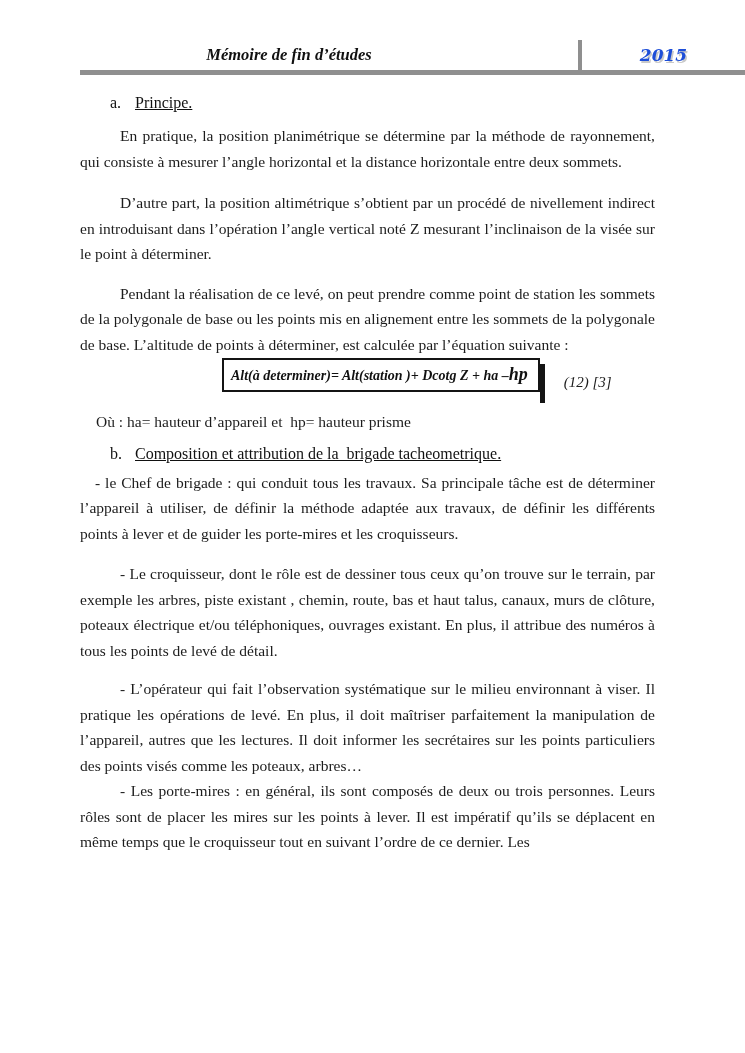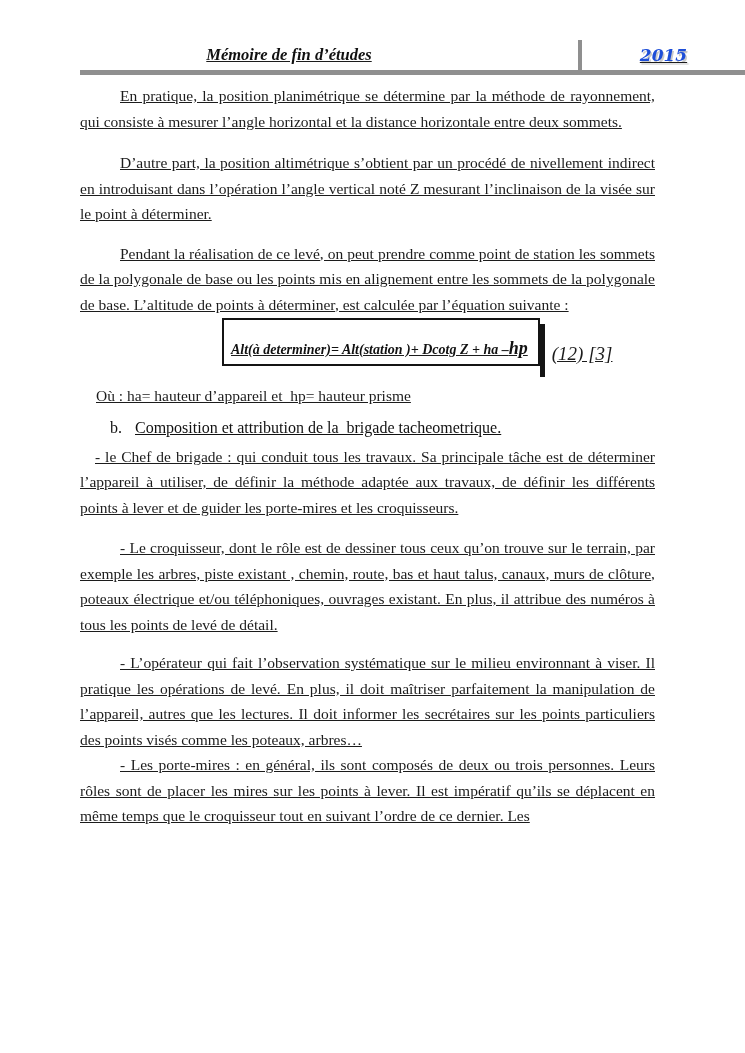--- a/index.html
+++ b/index.html
@@ -3,21 +3,21 @@
 <meta charset="utf-8">
 <style>
   html,body { margin:0; padding:0; }
   body {
     width:745px; height:1053px;
     background:#ffffff;
     font-family:"Liberation Serif", serif;
     color:#1c1c1c;
     -webkit-font-smoothing:antialiased;
   }
-  .page { position:relative; width:745px; height:862px; overflow:hidden; background:#fff;text-decoration:underline; }
+  .page { position:relative; width:745px; height:862px; overflow:hidden; background:#fff; }
 
   
   .header-row { display:flex; align-items:center; margin-top:40px; height:30px; }
   .header-title {
     width:578px; margin-left:0; text-align:center;
     font-weight:bold; font-style:italic; font-size:16.5px; color:#111;
   }
   .header-vbar { width:4px; height:30px; background:#8f8f8f; }
   .header-year {
     flex:1; text-align:center;
@@ -35,30 +35,30 @@
   .para {
     margin:0; text-align:justify; text-indent:40px;
     font-size:15.5px; line-height:25.5px; color:#1c1c1c;
   }
   .single-line { margin:0; font-size:15.5px; line-height:25.5px; white-space:pre-wrap; }
 
   
   .formula-row { display:flex; align-items:flex-end; margin-left:142px; margin-top:1px; }
   .formula-box {
     position:relative; border:2px solid #141414; background:#fff;
-    padding:18px 10px 5px 7px;
+    padding:4px 10px 5px 7px;
     font-weight:bold; font-style:italic; font-size:14px; color:#111;
     white-space:nowrap;
   }
   .formula-box::after {
     content:""; position:absolute; right:-7px; top:4px;
     width:5px; height:calc(100% + 9px); background:#141414;
   }
   .formula-hp { font-size:18px; }
-  .formula-ref { font-style:italic; font-size:19px; margin-left:12px; padding-bottom:1px; }
+  .formula-ref { font-style:italic; font-size:15px; margin-left:24px; padding-bottom:1px; }
 
   
   .footer-rule { position:absolute; left:80px; top:953px; width:577px; height:2px; background:#141414; }
   .footer-author {
     position:absolute; left:80px; top:961px;
     font-weight:bold; font-style:italic; font-size:14.5px; color:#111;
   }
   .footer-page {
     position:absolute; left:683px; top:952px;
     font-family:"DejaVu Serif", serif;
@@ -75,20 +75,23 @@
     <div class="header-row">
       <div class="header-title">Mémoire de fin d’études</div>
       <div class="header-vbar"></div>
       <div class="header-year">2015</div>
     </div>
     <div class="header-rule"></div>
   </header>
 
   <main>
 
+    <div class="heading" style="margin-top:16px;">
+      <span class="marker">a.</span><span class="label">Principe.</span>
+    </div>
 
     <p class="para" style="margin-top:8px;">En pratique, la position planimétrique se détermine par la méthode de rayonnement, qui consiste à mesurer l’angle horizontal et la distance horizontale entre deux sommets.</p>
     <p class="para" style="margin-top:16px;">D’autre part, la position altimétrique s’obtient par un procédé de nivellement indirect en introduisant dans l’opération l’angle vertical noté Z mesurant l’inclinaison de la visée sur le point à déterminer.</p>
     <p class="para" style="margin-top:14px;">Pendant la réalisation de ce levé, on peut prendre comme point de station les sommets de la polygonale de base ou les points mis en alignement entre les sommets de la polygonale de base. L’altitude de points à déterminer, est calculée par l’équation suivante :</p>
 
     <div class="formula-row">
       <div class="formula-box">
         <span>Alt(à determiner)= Alt(station )+ Dcotg Z + ha –</span><span class="formula-hp">hp</span>
       </div>
       <div class="formula-ref">(12) [3]</div>

